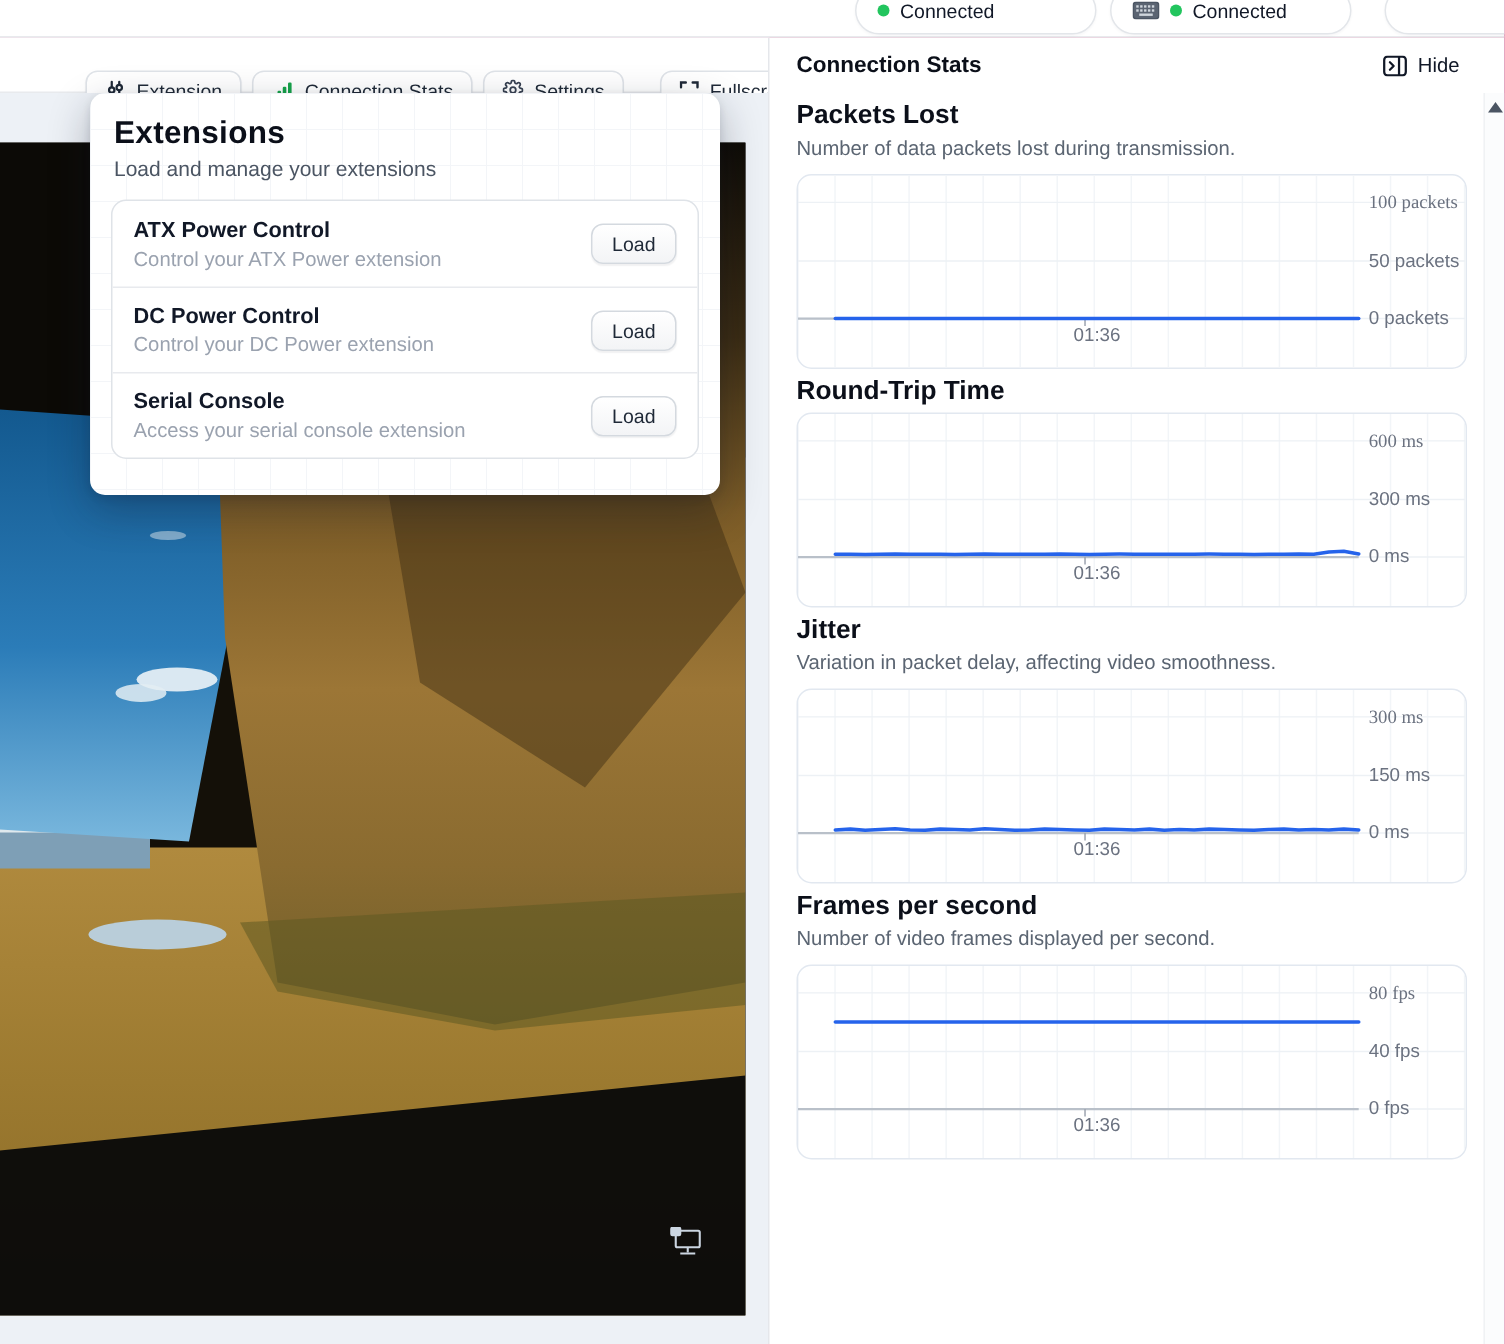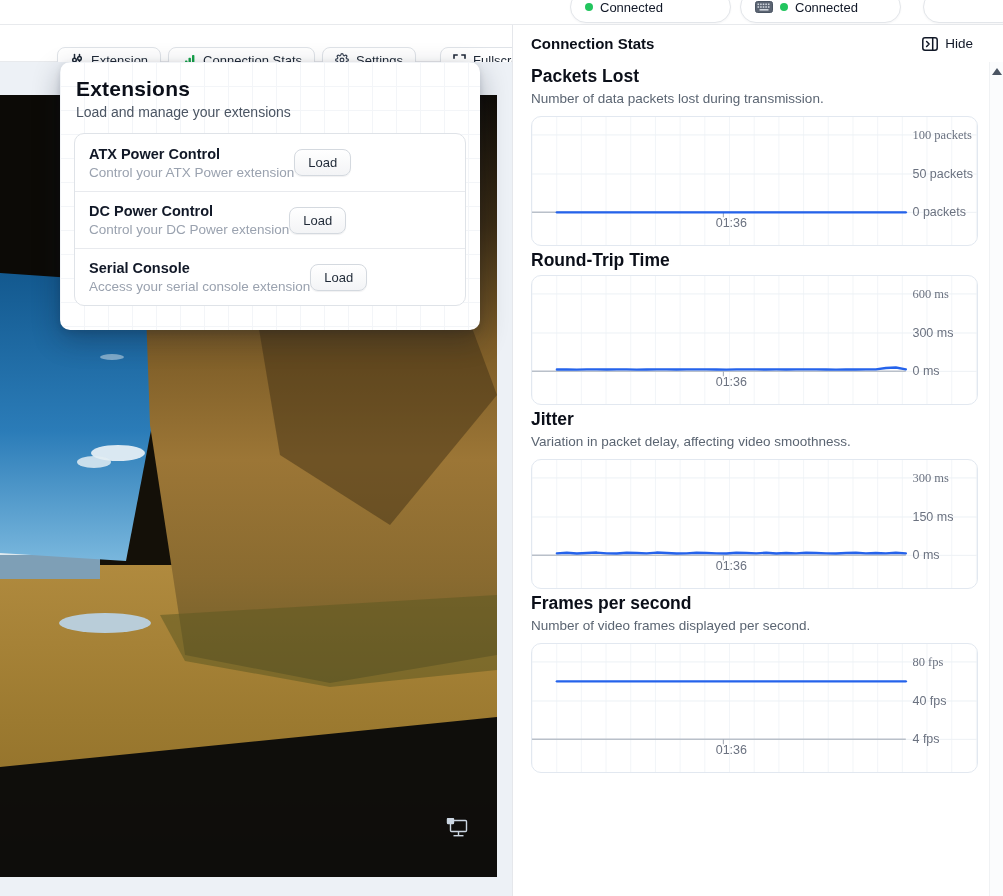--- a/index.html
+++ b/index.html
@@ -27,21 +27,21 @@
   .video-frame svg.scene{display:block;width:100%;height:100%;}
   .display-icon{position:absolute;right:28px;bottom:38px;}
 
   
   .popover{position:absolute;left:60px;top:62px;width:420px;height:268px;background:#fff;
     background-image:linear-gradient(#f3f5f8 1px,transparent 1px),linear-gradient(90deg,#f3f5f8 1px,transparent 1px);
     background-size:24px 24px;border-radius:10px;box-shadow:0 10px 28px rgba(15,23,42,.30),0 2px 6px rgba(15,23,42,.12);z-index:20;}
   .popover h2{margin:15px 16px 3px;font-size:21px;font-weight:bold;color:#0b0f19;letter-spacing:.2px;}
   .popover .sub{margin:0 16px;font-size:14px;color:#4b5563;}
   .ext-card{margin:13px 14px 0;background:#fff;border:1px solid #dfe3e8;border-radius:10px;overflow:hidden;}
-  .ext-row{display:flex;align-items:center;justify-content:flex-start;padding:10px 14px;border-top:1px solid #e8eaee;min-height:57px;}
+  .ext-row{display:flex;align-items:center;justify-content:space-between;padding:10px 14px;border-top:1px solid #e8eaee;min-height:57px;}
   .ext-row:first-child{border-top:none;}
   .ext-name{font-size:14.5px;font-weight:bold;color:#111827;margin-bottom:3px;}
   .ext-desc{font-size:13.5px;color:#9aa2af;}
   .load-btn{height:27px;padding:0 13px;background:linear-gradient(#ffffff,#f3f4f6);border:1px solid #d4d9df;border-radius:8px;font-size:13px;color:#1f2937;box-shadow:0 1px 1px rgba(16,24,40,.06);cursor:pointer;}
 
   
   .right-panel{position:absolute;left:512px;top:25px;width:491px;height:871px;background:#fff;border-left:1px solid #e5e7eb;padding:0 26px 0 18px;}
   .panel-header{height:37px;display:flex;align-items:center;justify-content:space-between;}
   .panel-title{font-size:15px;font-weight:bold;color:#0b0f19;}
   .hide-btn{display:flex;align-items:center;gap:7px;font-size:13.5px;color:#111827;cursor:pointer;background:none;border:none;padding:2px 4px;}
@@ -380,21 +380,21 @@
             <line x1="446.40000000000015" y1="0" x2="446.40000000000015" y2="130" stroke="#f2f5f8" stroke-width="1"></line>
             <line x1="0" y1="18.200000000000003" x2="447" y2="18.200000000000003" stroke="#edf1f5" stroke-width="1"></line>
             <line x1="0" y1="57.85" x2="447" y2="57.85" stroke="#edf1f5" stroke-width="1"></line>
             <line x1="0" y1="96.85" x2="447" y2="96.85" stroke="#edf1f5" stroke-width="1"></line>
             <line x1="0" y1="96.85" x2="375.47999999999996" y2="96.85" stroke="#b9c0c9" stroke-width="1.5"></line>
             <line x1="192.21" y1="96.85" x2="192.21" y2="101.85" stroke="#9ca3af" stroke-width="1"></line>
             <polyline points="25.0,37.9 35.0,37.9 45.0,37.9 55.0,37.9 65.1,37.9 75.1,37.9 85.1,37.9 95.1,37.9 105.1,37.9 115.1,37.9 125.1,37.9 135.2,37.9 145.2,37.9 155.2,37.9 165.2,37.9 175.2,37.9 185.2,37.9 195.2,37.9 205.2,37.9 215.3,37.9 225.3,37.9 235.3,37.9 245.3,37.9 255.3,37.9 265.3,37.9 275.3,37.9 285.4,37.9 295.4,37.9 305.4,37.9 315.4,37.9 325.4,37.9 335.4,37.9 345.4,37.9 355.5,37.9 365.5,37.9 375.5,37.9" fill="none" stroke="#2563eb" stroke-width="2.4" stroke-linejoin="round" stroke-linecap="round"></polyline>
           </svg>
         <span class="ylabel l0">80 fps</span>
         <span class="ylabel l1">40 fps</span>
-        <span class="ylabel l2">4 fps</span>
+        <span class="ylabel l2">0 fps</span>
         <span class="xtick">01:36</span>
       </div>
     </section>
   </div>
 
   <div class="scrollbar">
     <div class="scroll-up"></div>
   </div>
 
 </div>

